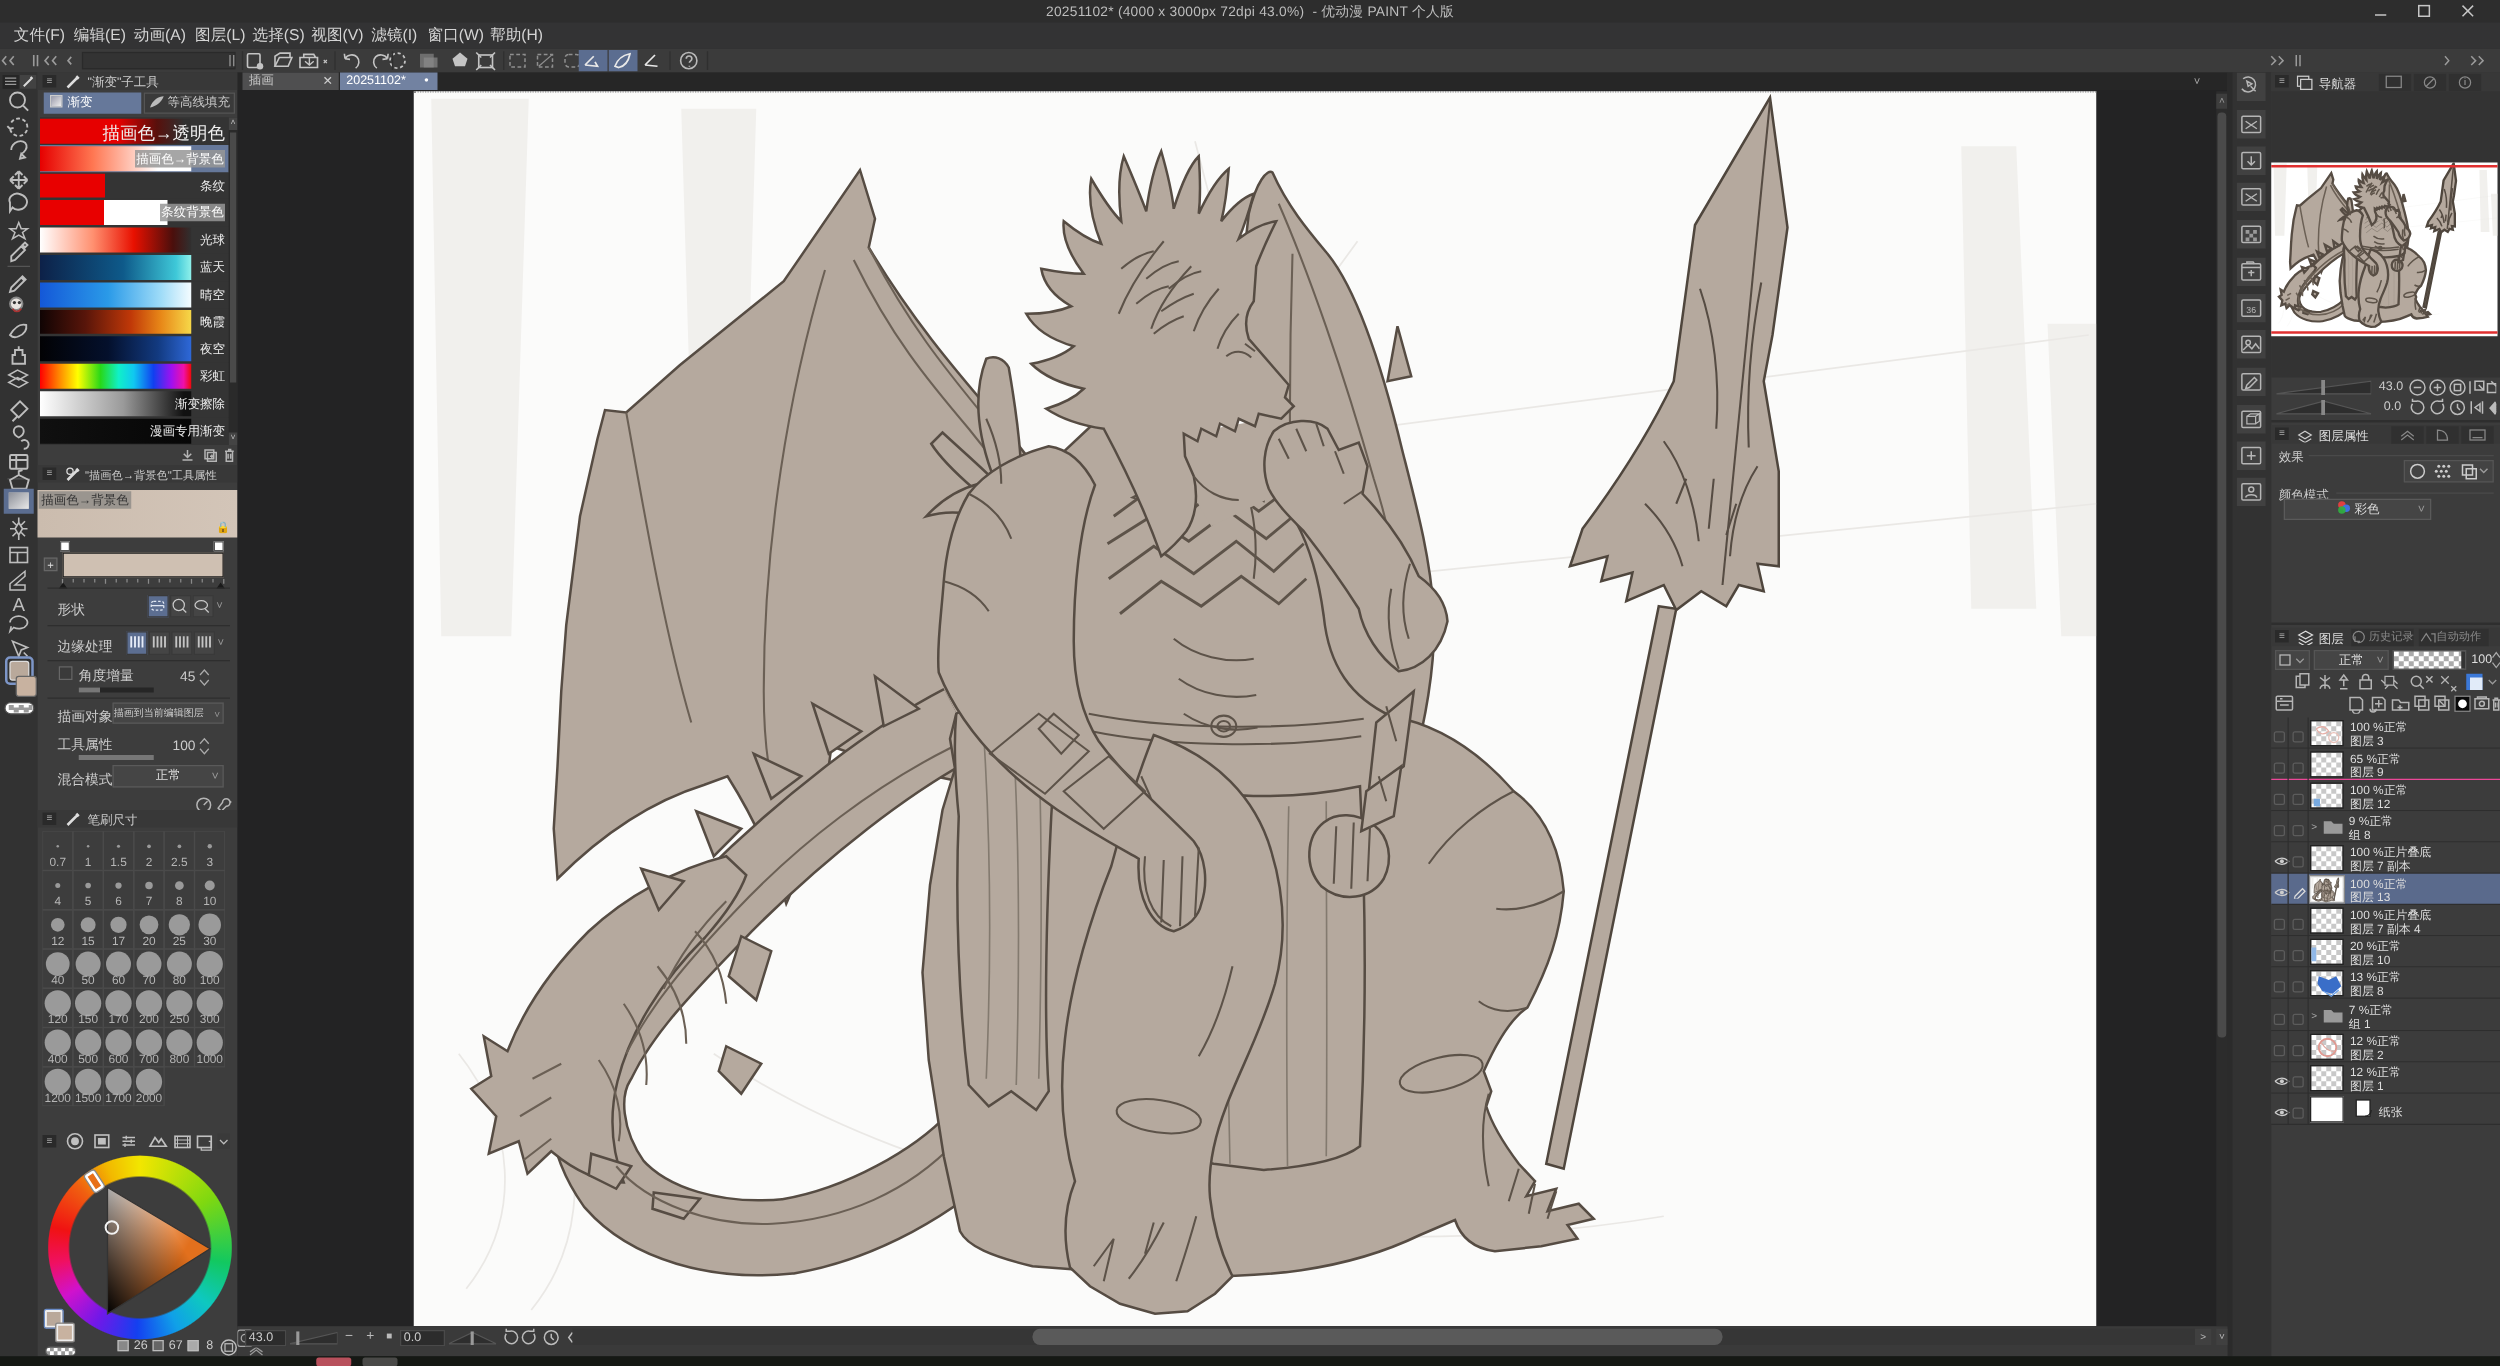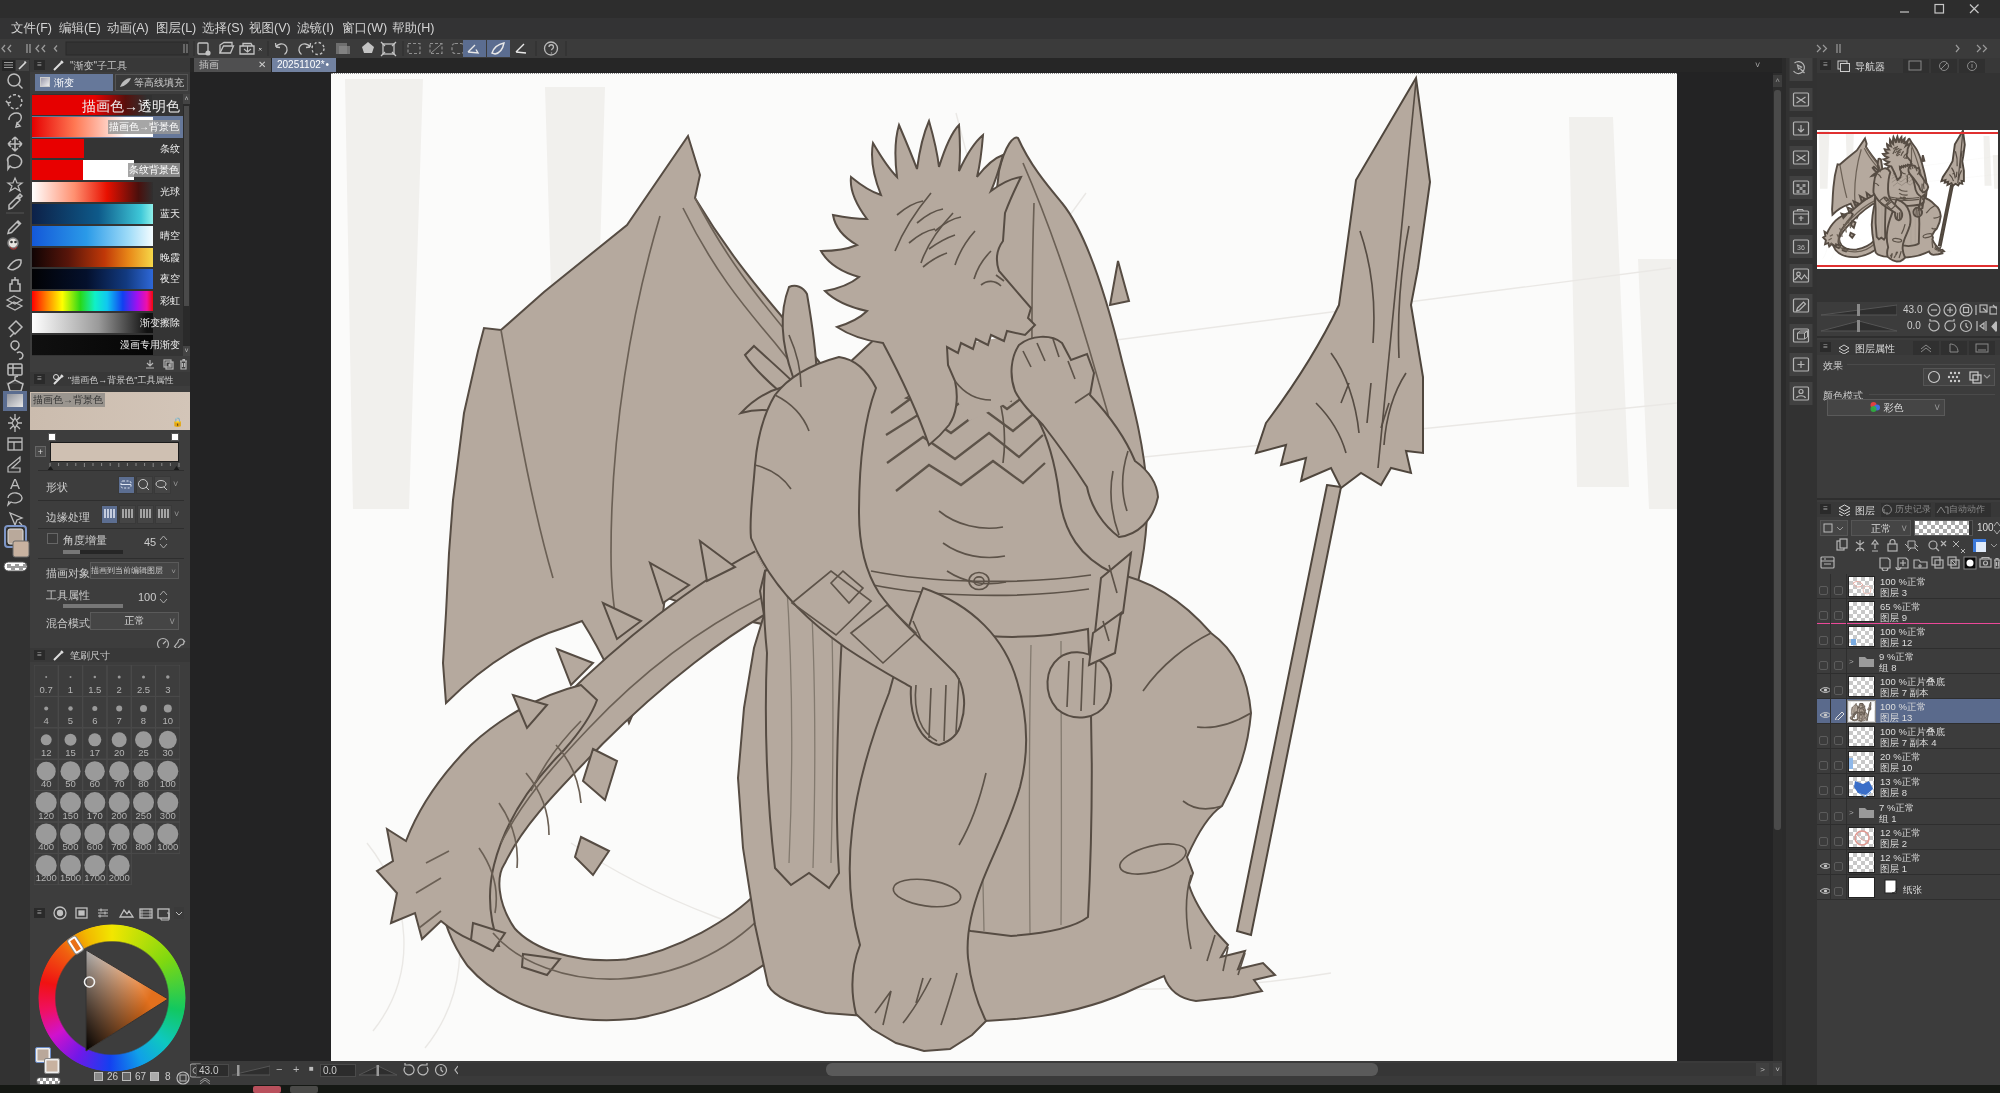--- a/index.html
+++ b/index.html
@@ -22,20 +22,21 @@
 #status{left:190px;top:1061px;width:1592px;height:24px;background:#3a3a3a}
 #taskbar{left:0;top:1085px;width:2000px;height:8px;background:#151814}
 .sA{stroke-width:var(--a,2px)}
 .sB{stroke-width:var(--b,1.65px)}
 .sT{stroke-width:var(--t,62px)}
 .sU{stroke-width:var(--u,58px)}
 </style></head>
 <body>
 <div id="root">
 <div class="abs" id="titlebar">
+  <div class="t">20251102* (4000 x 3000px 72dpi 43.0%)&nbsp; - 优动漫 PAINT 个人版</div>
   <div id="winbtn"><svg width="100" height="18" viewBox="0 0 100 18">
     <g stroke="#c6c6c6" stroke-width="1.2" fill="none">
       <path d="M8 12 h9"></path>
       <rect x="43" y="4.5" width="8.5" height="8.5"></rect>
       <path d="M78 4.5 l8.5 8.5 M86.5 4.5 l-8.5 8.5"></path>
     </g>
         </svg></div>
 </div>
 <div class="abs" id="menubar">
   <span class="mi" style="left:11px">文件(F)</span>
@@ -683,21 +684,21 @@
     <use href="#art"></use>
   </svg>
   <div class="abs" style="left:1583px;top:1px;width:9px;height:988px;background:#2c2c2c">
     <div class="abs" style="left:0;top:2px;width:9px;height:12px;background:#3d3d3d;color:#999;font-size:8px;text-align:center;line-height:12px">˄</div>
     <div class="abs" style="left:1px;top:17px;width:7px;height:740px;background:#4a4a4a;border-radius:3px"></div>
   </div>
 </div>
 <div class="abs" id="tabbar">
   <div class="abs" style="left:4px;top:0;width:77px;height:14px;background:#4f4f50;color:#c9c9c9;font-size:10px;line-height:14px;padding-left:5px">插画</div>
   <div class="abs" style="left:68px;top:1px;color:#cfcfcf;font-size:10px">✕</div>
-  <div class="abs" style="left:82px;top:0;width:64px;height:14px;background:#7282a1;color:#fff;font-size:10px;line-height:14px;padding-left:5px">20251102*<span style="position:absolute;right:7px;top:0">•</span></div>
+  <div class="abs" style="left:82px;top:0;width:78px;height:14px;background:#7282a1;color:#fff;font-size:10px;line-height:14px;padding-left:5px">20251102*<span style="position:absolute;right:7px;top:0">•</span></div>
   <div class="abs" style="left:1565px;top:2px;color:#aaa;font-size:9px">˅</div>
 </div>
 <div class="abs" id="rstrip">
       <div class="abs" style="left:0;top:0;width:4px;height:1027px;background:#2b2b2b"></div>
       <svg class="abs" style="left:6px;top:0px" width="26" height="23" viewBox="0 0 23 23">
         <rect x="0" y="0" width="23" height="23" fill="#414141"></rect>
         <g fill="none" stroke="#b5b5b5" stroke-width="1.2">
           <path d="M5 5 a6 6 0 1 1 -1 8 M11 11 l4 4 M8 7 l4 2 -3 2 z"></path>
         </g>
       </svg>

